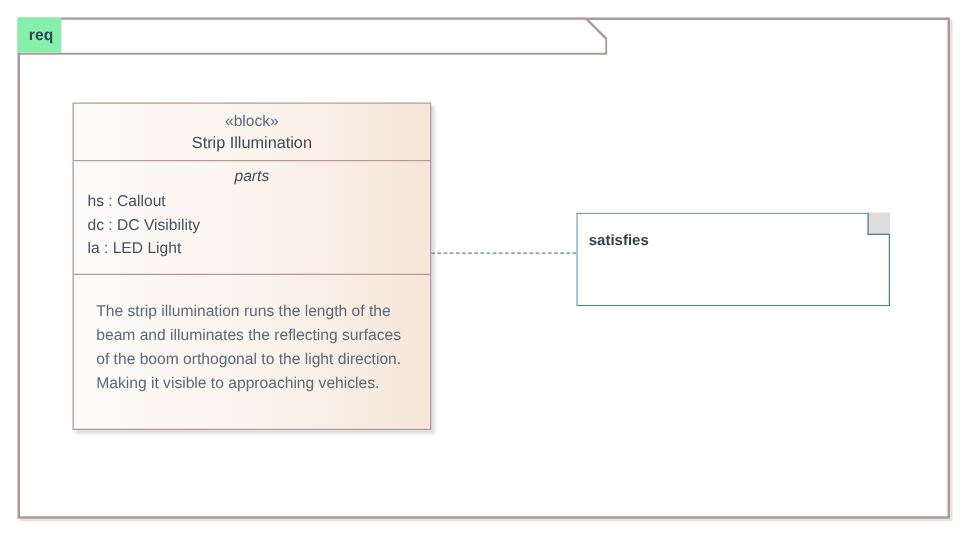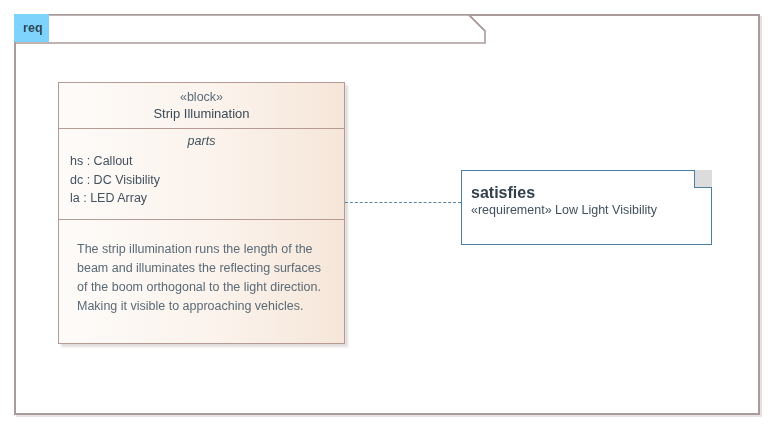--- a/index.html
+++ b/index.html
@@ -42,21 +42,21 @@
     align-items: center;
     padding: 0 0 0 9px;
     white-space: nowrap;
   }
   #frame-header .tab-body {
     height: 28px;
     display: flex;
     align-items: center;
     padding: 0 4px 0 9px;
     box-sizing: border-box;
-    background: #7dd3fc;
+    background: #86efac;
     border-right: none;
     position: relative;
     z-index: 3;
     margin-left: -9px;
   }
   
   #frame-header-clip {
     position: absolute;
     left: 14px;
     top: 14px;
@@ -174,21 +174,21 @@
     border-bottom: 1.5px solid #4a7fa1;
     box-sizing: border-box;
   }
   #callout-note .note-content {
     position: absolute;
     left: 10px;
     top: 14px;
     right: 8px;
   }
   .note-relation {
-    font-size: 16px;
+    font-size: 12px;
     font-weight: bold;
     color: #33414c;
     line-height: 17px;
   }
   .note-target {
     font-size: 12.5px;
     color: #41505c;
     line-height: 18px;
   }
 
@@ -223,32 +223,31 @@
   <div class="block-compartment" id="block-header-compartment">
     <div class="block-stereotype">«block»</div>
     <div class="block-name">Strip Illumination</div>
   </div>
 
   <div class="block-compartment" id="block-parts-compartment">
     <div class="compartment-title">parts</div>
     <ul class="parts-list">
       <li>hs : Callout</li>
       <li>dc : DC Visibility</li>
-      <li>la : LED Array</li>
+      <li>la : LED Light</li>
     </ul>
   </div>
 
   <div class="block-compartment" id="block-description-compartment">
     <p class="block-description">The strip illumination runs the length of the beam and illuminates the reflecting surfaces of the boom orthogonal to the light direction. Making it visible to approaching vehicles.</p>
   </div>
 
 </div>
 
 <div id="satisfy-connector"></div>
 
 <div id="callout-note">
   <div class="note-body"></div>
   <div class="note-fold"></div>
   <div class="note-content">
     <div class="note-relation">satisfies</div>
-    <div class="note-target">«requirement» Low Light Visibility</div>
   </div>
 </div>
 
 </body></html>

